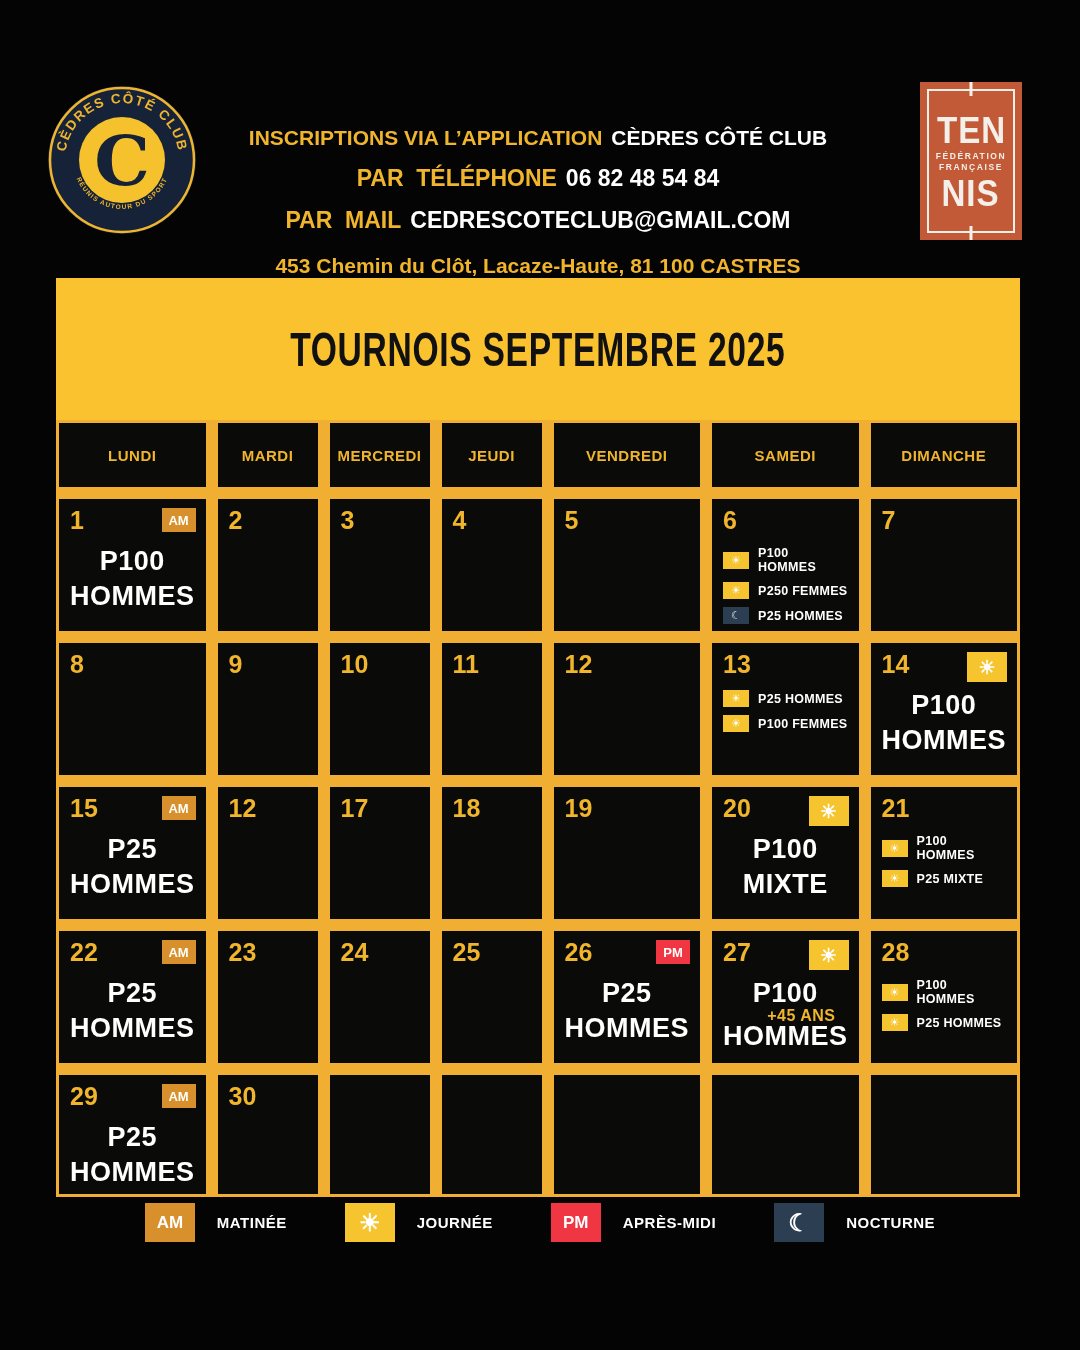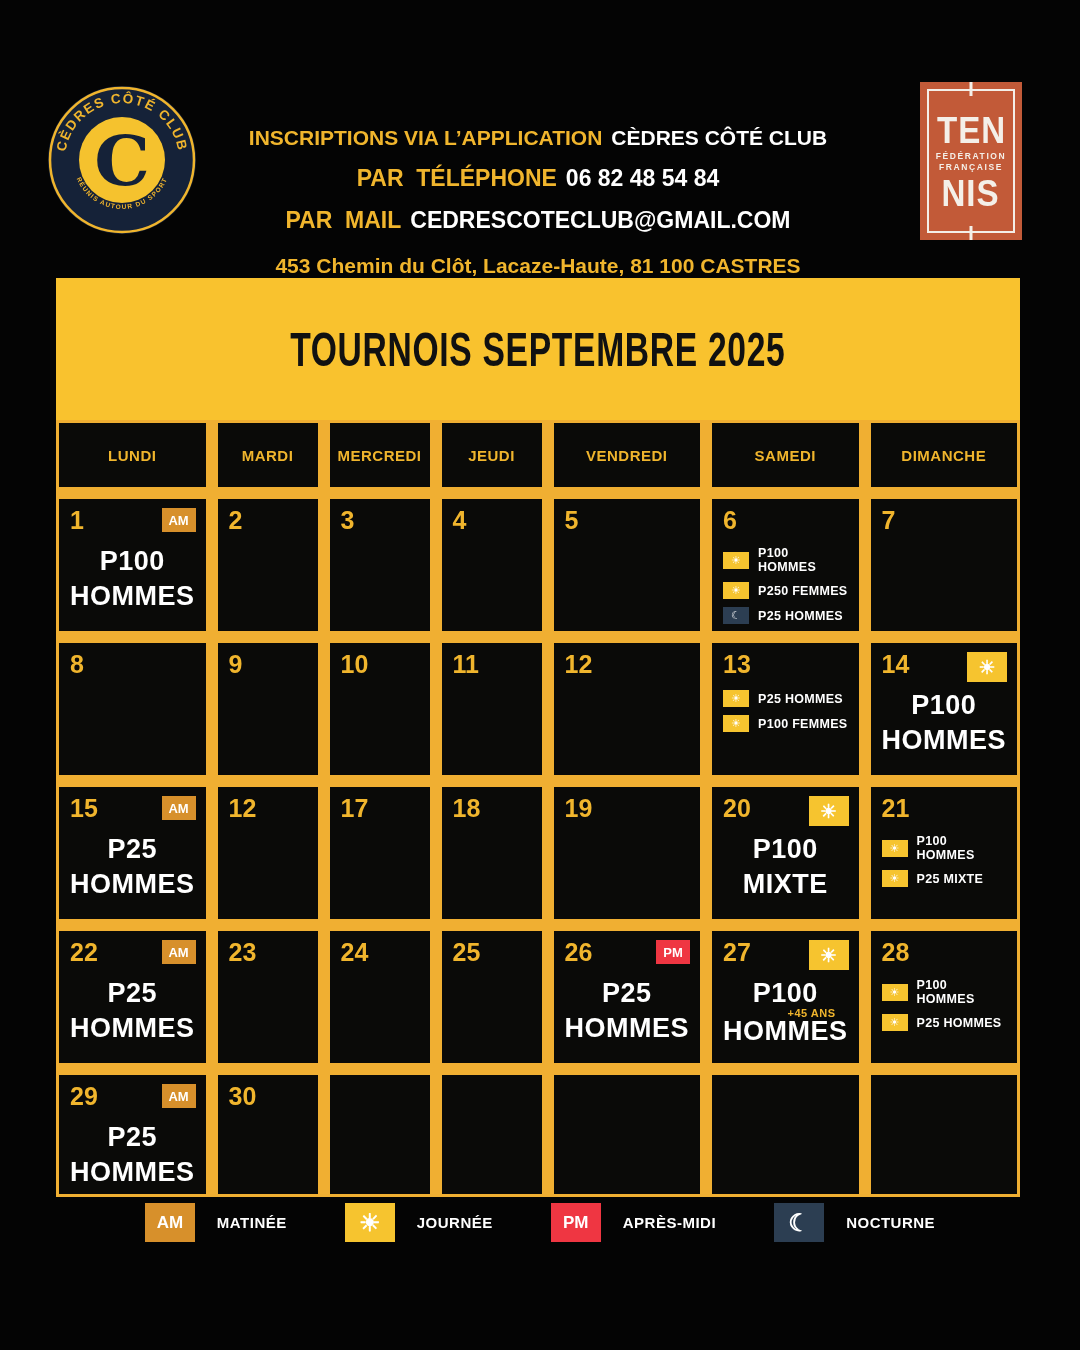--- a/index.html
+++ b/index.html
@@ -41,21 +41,21 @@
     display:flex;align-items:center;justify-content:center;}
   .cell{background:#0A0A08;position:relative;padding:9px 11px 0 11px;}
   .day{font-size:25px;font-weight:bold;color:#F0B52D;line-height:1;display:inline-block;}
   .corner{position:absolute;top:9px;right:10px;display:flex;align-items:center;justify-content:center;
     font-weight:bold;color:#fff;}
   .corner.am{width:34px;height:24px;background:#D7902B;font-size:13px;}
   .corner.pm{width:34px;height:24px;background:#EF3642;font-size:13px;}
   .corner.sun{width:40px;height:30px;background:#F6C42F;font-size:19px;}
   .event{margin-top:11px;text-align:center;color:#FFFFFF;font-weight:bold;font-size:27px;
     line-height:1.28;letter-spacing:0.5px;}
-  .note{font-size:11px;color:#F0B52D;text-align:right;padding-right:12px;margin:-3px 0 -5px 0;
+  .note{font-size:16px;color:#F0B52D;text-align:right;padding-right:12px;margin:-3px 0 -5px 0;
     font-weight:bold;letter-spacing:0.5px;line-height:1;}
   .entries{margin-top:13px;display:flex;flex-direction:column;gap:8px;}
   .entry{display:flex;align-items:center;gap:9px;}
   .mini{width:26px;height:17px;display:flex;align-items:center;justify-content:center;
     font-size:11px;color:#fff;flex:0 0 auto;}
   .mini.sun{background:#F6C42F;}
   .mini.moon{background:#2C3E52;}
   .elabel{color:#FFFFFF;font-weight:bold;font-size:12.5px;letter-spacing:0.3px;}
 
   

